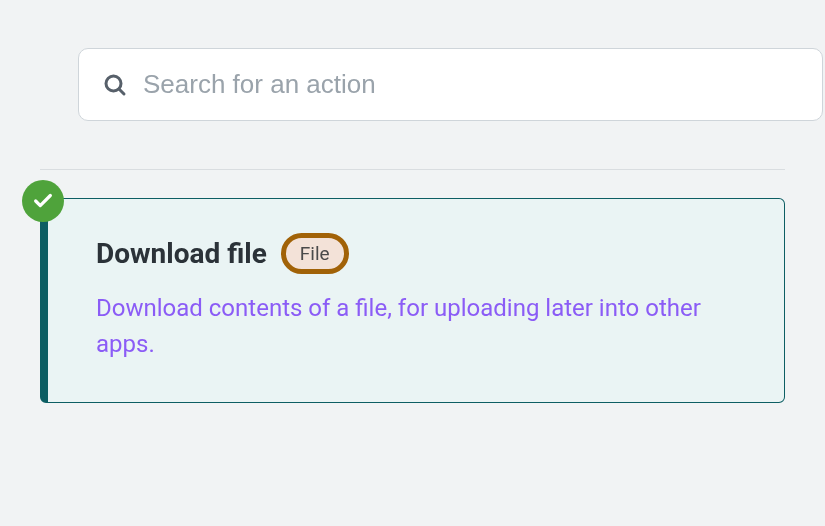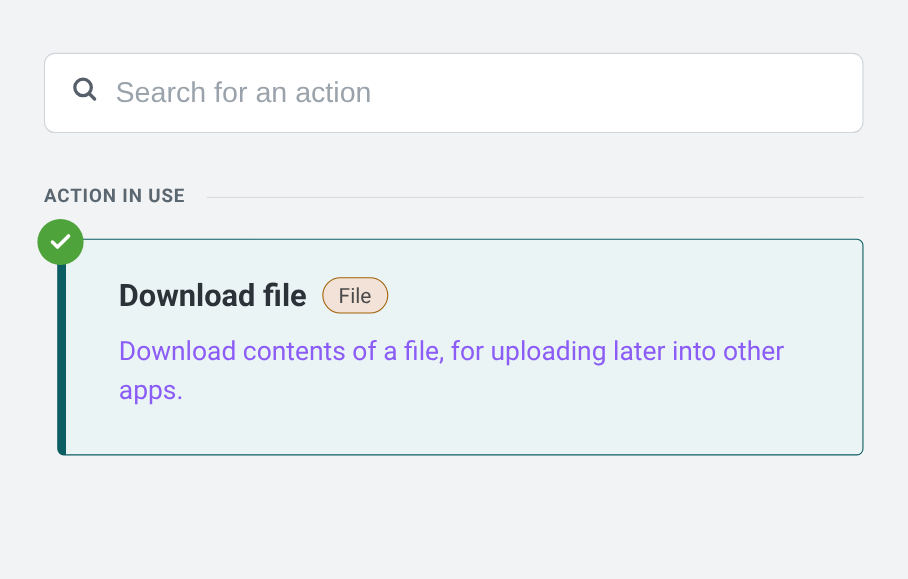--- a/index.html
+++ b/index.html
@@ -15,22 +15,23 @@
       padding: 48px 40px;
       color: #3b454e;
     }
     .search-box {
       width: 100%;
       background: #ffffff;
       border: 1px solid #cfd5da;
       border-radius: 10px;
       padding: 20px 24px;
       display: flex;
-      align-items: flex-start;
+      align-items: center;
       gap: 16px;
+      margin-left: 38px;
     }
     .search-icon-wrap {
       display: inline-flex;
       align-items: center;
       color: #57606a;
     }
     .search-input {
       flex: 1;
       border: none;
       outline: none;
@@ -54,21 +55,20 @@
       letter-spacing: 0.8px;
       color: #5b6770;
     }
     .section-rule {
       flex: 1;
       height: 1px;
       background: #d9dde0;
     }
     .card-wrap {
       position: relative;
-      margin-left: 12px;
     }
     .badge-check {
       position: absolute;
       top: -18px;
       left: -18px;
       width: 42px;
       height: 42px;
       background: #4fa33b;
       border-radius: 50%;
       display: flex;
@@ -89,21 +89,21 @@
       gap: 14px;
       margin-bottom: 16px;
     }
     .card-title {
       font-size: 28px;
       font-weight: 700;
       color: #2b3238;
     }
     .pill {
       background: #f3e2d8;
-      border: 1px solid #a16207;
+      border: 5px solid #a16207;
       border-radius: 999px;
       padding: 4px 14px;
       font-size: 19px;
       color: #4a4a4a;
     }
     .card-desc {
       font-size: 24px;
       line-height: 1.5;
       color: #8b5cf6;
       max-width: 620px;
@@ -116,21 +116,20 @@
   <span class="search-icon-wrap">
     <svg width="24" height="24" viewBox="0 0 24 24" fill="none" stroke="#57606a" stroke-width="3" stroke-linecap="round" stroke-linejoin="round">
       <circle cx="10.5" cy="10.5" r="7.5"></circle>
       <line x1="21" y1="21" x2="16" y2="16"></line>
     </svg>
   </span>
   <input class="search-input" type="text" placeholder="Search for an action" style="">
 </div>
 
 <div class="section-header">
-  <span class="section-label">ACTION IN USE</span>
   <div class="section-rule"></div>
 </div>
 
 <div class="card-wrap">
   <div class="badge-check">
     <svg width="22" height="22" viewBox="0 0 24 24" fill="none" stroke="#ffffff" stroke-width="3.5" stroke-linecap="round" stroke-linejoin="round">
       <polyline points="4 12 9 17 20 6"></polyline>
     </svg>
   </div>
   <div class="card">

